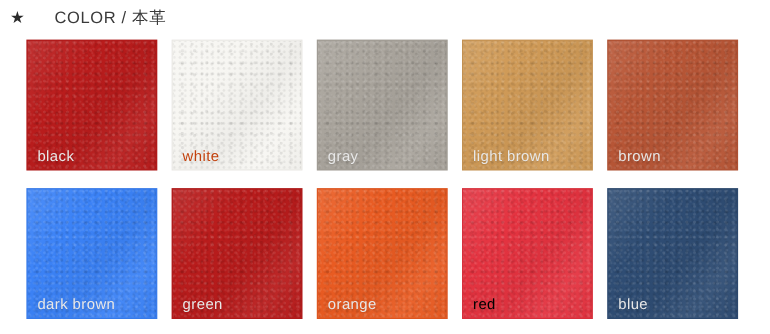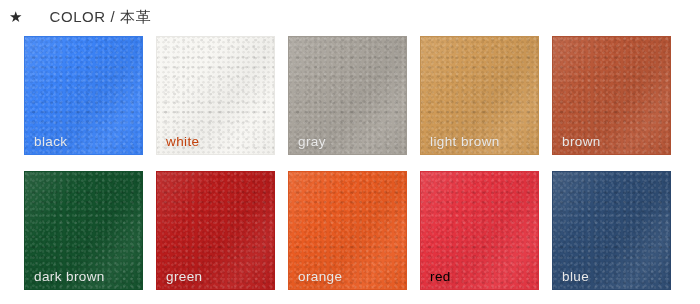--- a/index.html
+++ b/index.html
@@ -111,21 +111,21 @@
 <body>
 
 <div id="page">
 
   <div class="header">
     <span class="header-star">★</span>
     <span class="header-title">COLOR / 本革</span>
   </div>
 
   <div class="grid" id="swatch-grid">
-      <div class="swatch" style="background: #3b82f6;">
+      <div class="swatch" style="background: #b91c1c;">
         <div class="grain"></div>
         <div class="sheen"></div>
         <div class="swatch-label" style="color: rgb(232, 232, 232);">black</div>
       </div>
       <div class="swatch" style="background: rgb(247, 246, 242);">
         <div class="grain"></div>
         <div class="sheen"></div>
         <div class="swatch-label dark">white</div>
       </div>
       <div class="swatch" style="background: rgb(169, 164, 156);">
@@ -136,21 +136,21 @@
       <div class="swatch" style="background: rgb(207, 154, 87);">
         <div class="grain"></div>
         <div class="sheen"></div>
         <div class="swatch-label" style="color: rgb(232, 232, 232);">light brown</div>
       </div>
       <div class="swatch" style="background: rgb(184, 86, 54);">
         <div class="grain"></div>
         <div class="sheen"></div>
         <div class="swatch-label" style="color: rgb(232, 232, 232);">brown</div>
       </div>
-      <div class="swatch" style="background: #14532d;">
+      <div class="swatch" style="background: #3b82f6;">
         <div class="grain"></div>
         <div class="sheen"></div>
         <div class="swatch-label" style="color: rgb(232, 232, 232);">dark brown</div>
       </div>
       <div class="swatch" style="background: #b91c1c;">
         <div class="grain"></div>
         <div class="sheen"></div>
         <div class="swatch-label" style="color: rgb(232, 232, 232);">green</div>
       </div>
       <div class="swatch" style="background: rgb(233, 91, 34); padding-left: 44px;">

